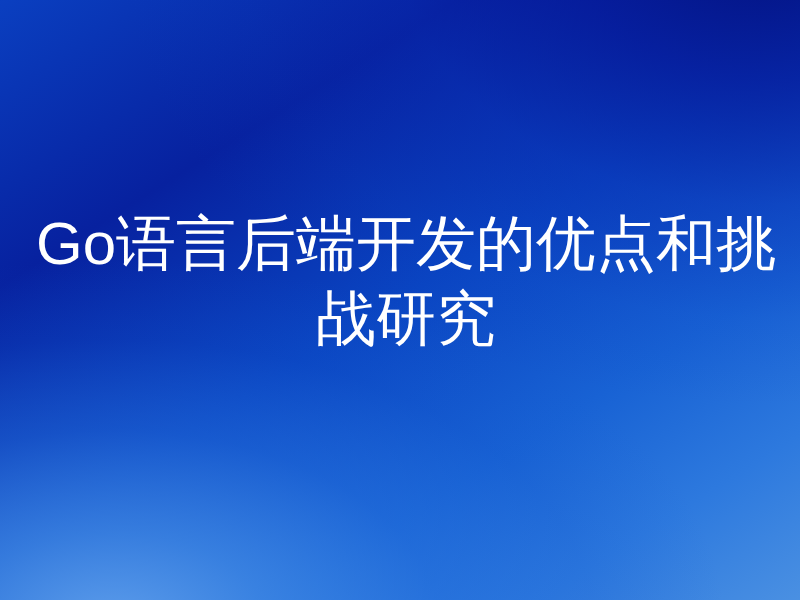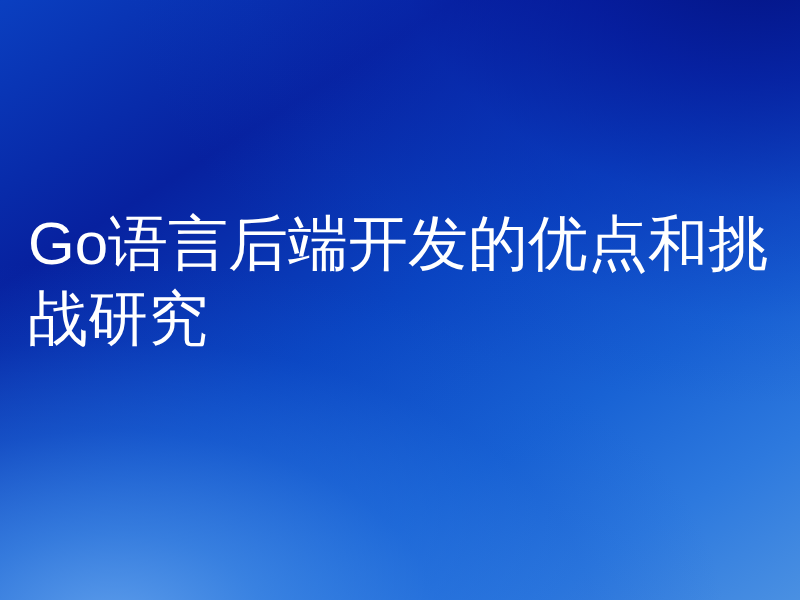--- a/index.html
+++ b/index.html
@@ -60,21 +60,21 @@
   .slide-title {
     margin: 0;
     color: #ffffff;
     font-family: "Liberation Sans", "DejaVu Sans", sans-serif;
     font-size: 60px;
     font-weight: 400;
     line-height: 75px;
     letter-spacing: 0px;
     white-space: normal;
     word-break: break-all;
-    text-align: left;
+    text-align: center;
   }
 </style>
 </head>
 <body>
 
 <div class="slide">
   <div class="slide-body">
     <div class="title-block">
       <h1 class="slide-title">Go语言后端开发的优点和挑战研究</h1>
     </div>

